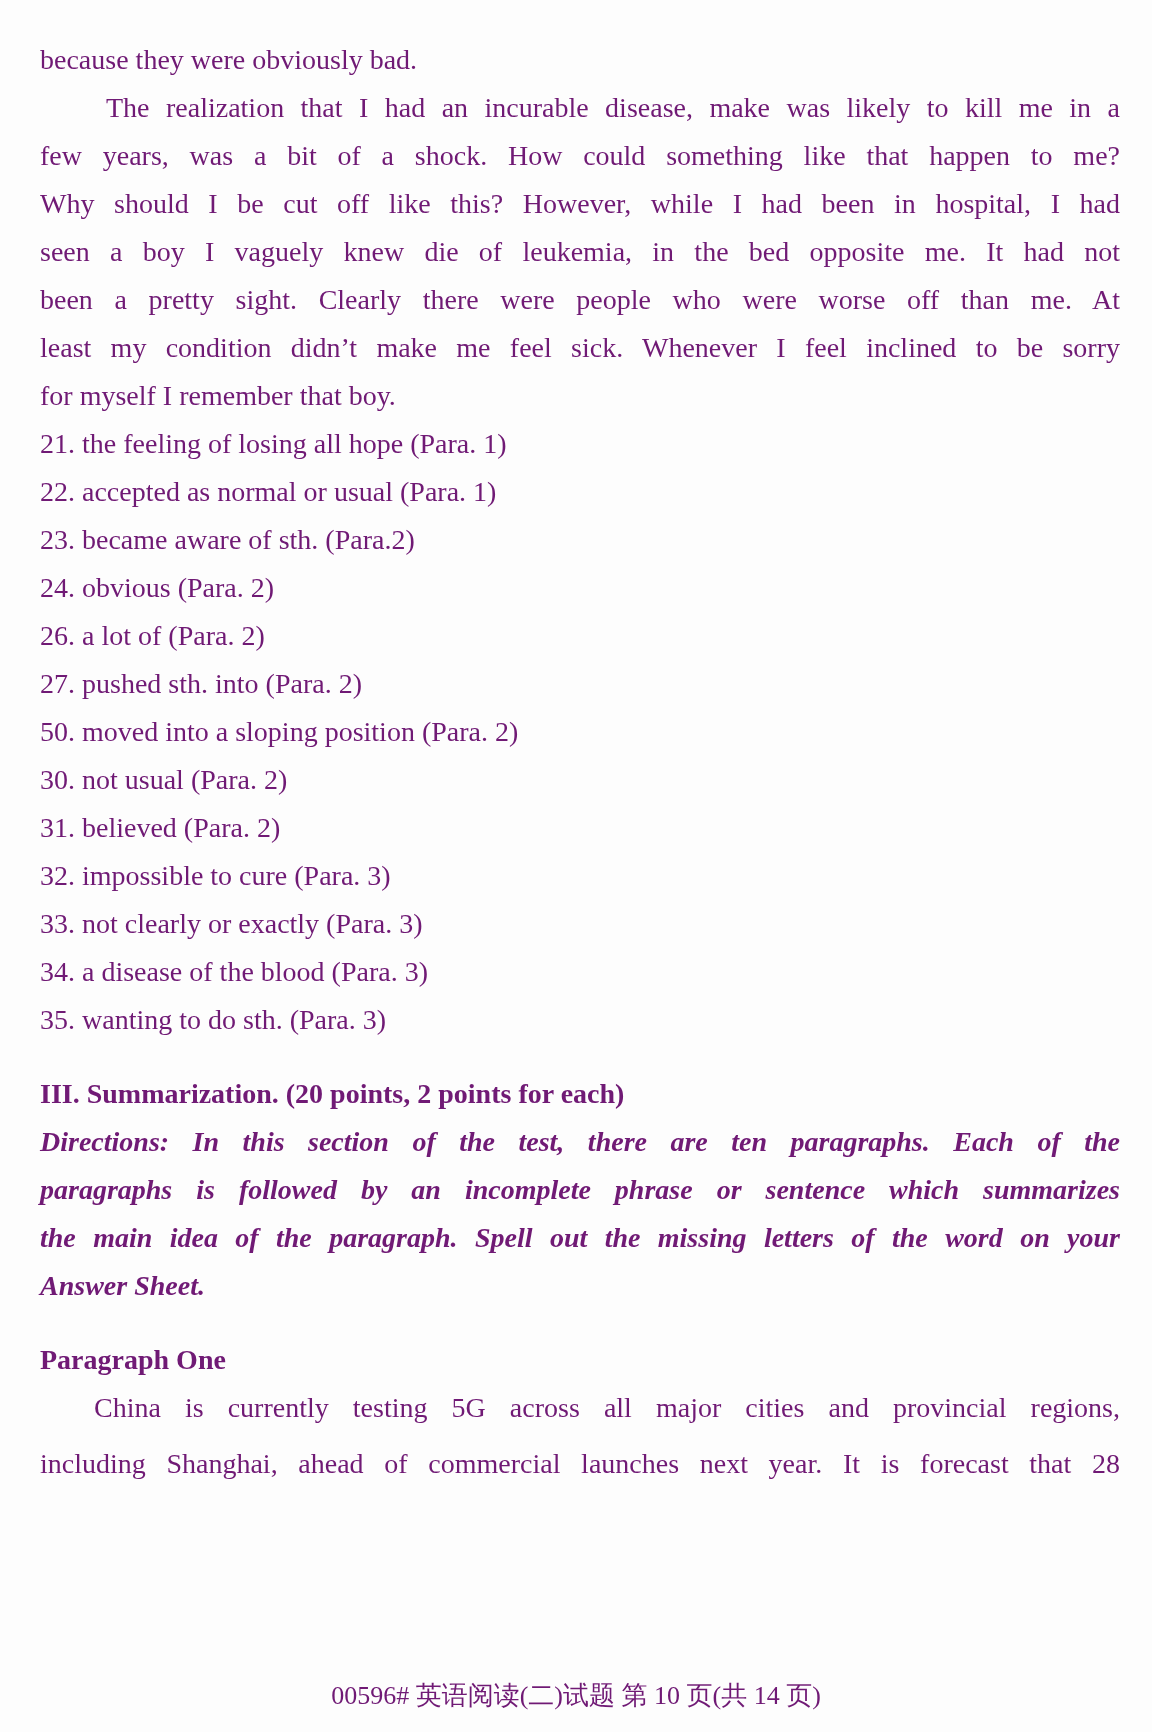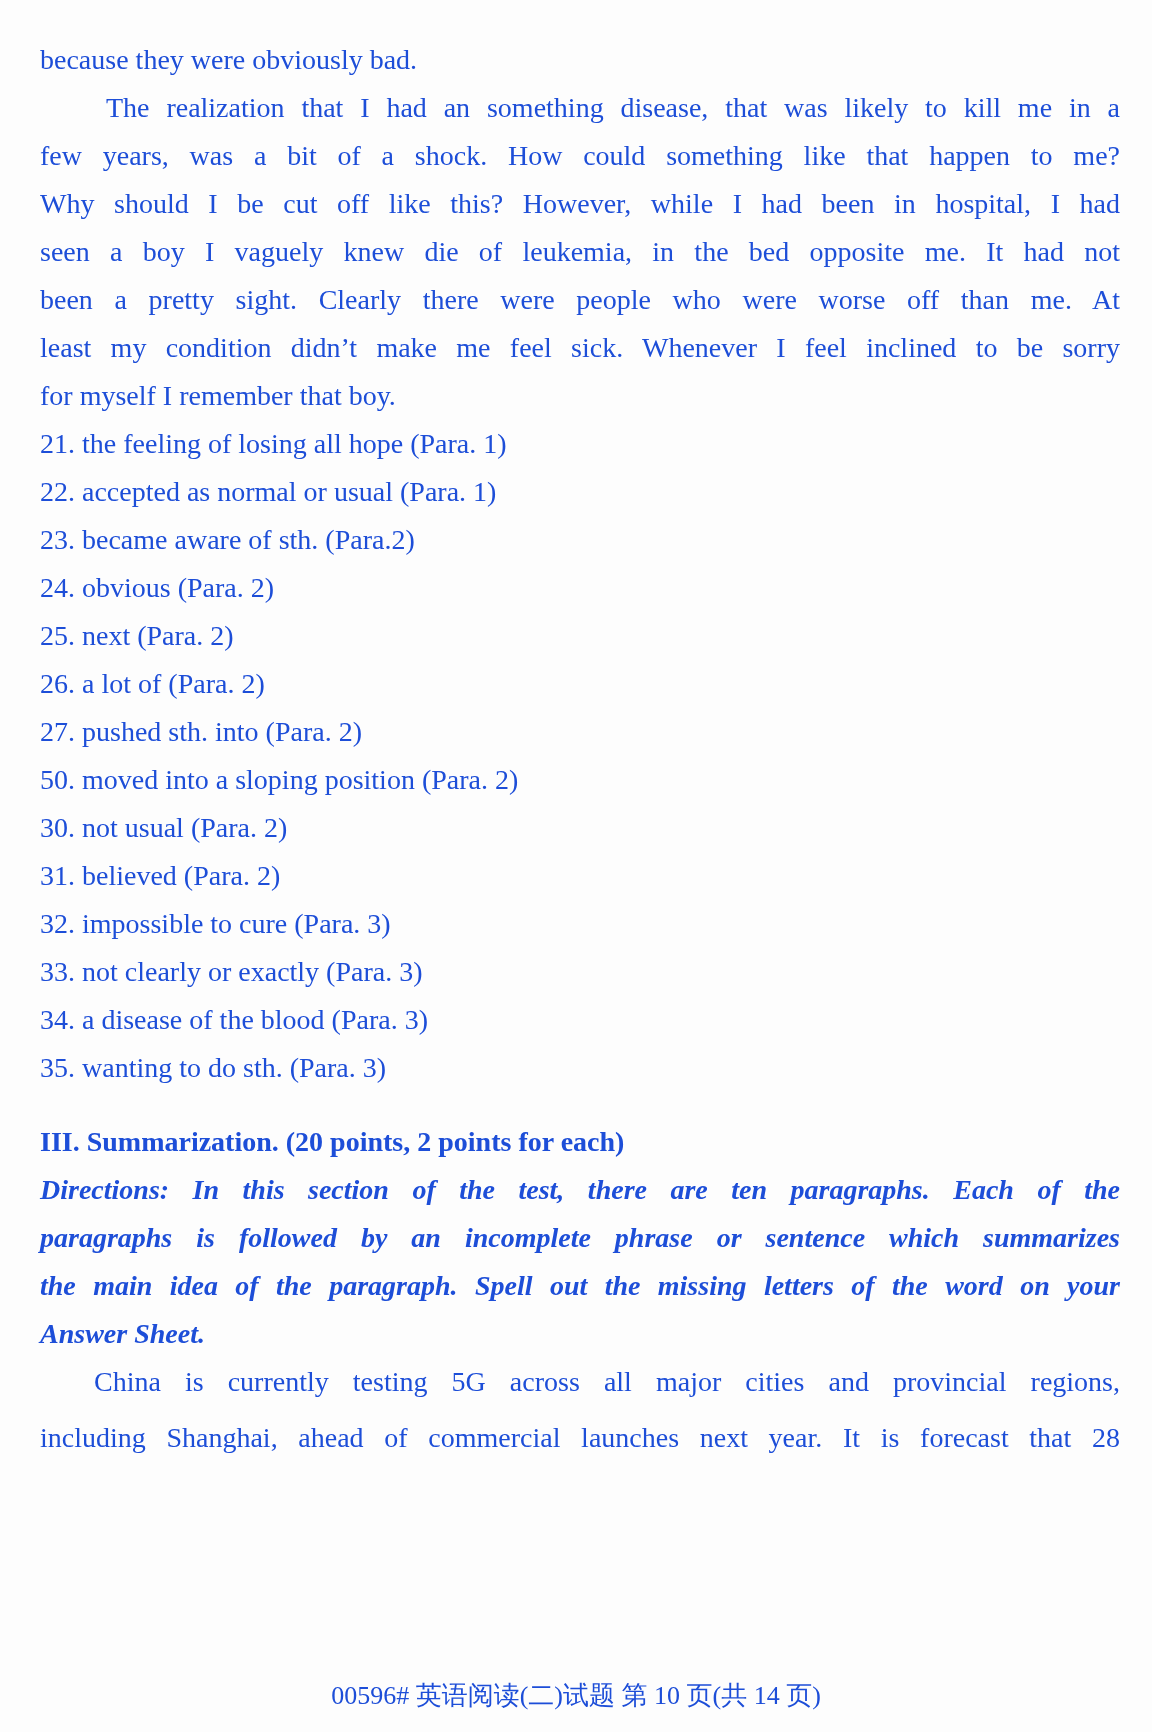--- a/index.html
+++ b/index.html
@@ -2,21 +2,21 @@
 <html><head>
 <meta charset="utf-8">
 <style>
   * { margin: 0; padding: 0; box-sizing: border-box; }
   html, body { background: #ffffff; }
   .page {
     position: relative;
     width: 1152px;
     height: 1732px;
     background: #fdfdfd;
-    color: #1d4ed8;
+    color: #701a75;
     font-family: "Liberation Serif", "DejaVu Serif", serif;
     font-size: 28px;
     padding: 36px 32px 0 40px;
     overflow: hidden;
   }
   .tline {
     height: 48px;
     line-height: 48px;
   }
   
@@ -38,55 +38,55 @@
   }
 </style>
 </head>
 <body>
 
 <div class="page">
 
   <div class="tline">because they were obviously bad.</div>
 
   <div class="j ind68">
-      <div class="tline">The realization that I had an something disease, that was likely to kill me in a</div>
+      <div class="tline">The realization that I had an incurable disease, make was likely to kill me in a</div>
       <div class="tline">few years, was a bit of a shock. How could something like that happen to me?</div>
       <div class="tline">Why should I be cut off like this? However, while I had been in hospital, I had</div>
       <div class="tline">seen a boy I vaguely knew die of leukemia, in the bed opposite me. It had not</div>
       <div class="tline">been a pretty sight. Clearly there were people who were worse off than me. At</div>
       <div class="tline">least my condition didn’t make me feel sick. Whenever I feel inclined to be sorry</div>
       <div class="tline">for myself I remember that boy.</div>
     </div>
 
   <div>
       <div class="tline">21. the feeling of losing all hope (Para. 1)</div>
       <div class="tline">22. accepted as normal or usual (Para. 1)</div>
       <div class="tline">23. became aware of sth. (Para.2)</div>
       <div class="tline">24. obvious (Para. 2)</div>
-      <div class="tline">25. next (Para. 2)</div>
       <div class="tline">26. a lot of (Para. 2)</div>
       <div class="tline">27. pushed sth. into (Para. 2)</div>
       <div class="tline">50. moved into a sloping position (Para. 2)</div>
       <div class="tline">30. not usual (Para. 2)</div>
       <div class="tline">31. believed (Para. 2)</div>
       <div class="tline">32. impossible to cure (Para. 3)</div>
       <div class="tline">33. not clearly or exactly (Para. 3)</div>
       <div class="tline">34. a disease of the blood (Para. 3)</div>
       <div class="tline">35. wanting to do sth. (Para. 3)</div>
     </div>
 
   <div class="tline bold">III. Summarization. (20 points, 2 points for each)</div>
 
   <div class="j bi">
       <div class="tline">Directions: In this section of the test, there are ten paragraphs. Each of the</div>
       <div class="tline">paragraphs is followed by an incomplete phrase or sentence which summarizes</div>
       <div class="tline">the main idea of the paragraph. Spell out the missing letters of the word on your</div>
       <div class="tline">Answer Sheet.</div>
     </div>
 
+  <div class="tline bold">Paragraph One</div>
 
   <div class="j jlast ind54">
       <div class="tline">China is currently testing 5G across all major cities and provincial regions,</div>
       <div class="tline">including Shanghai, ahead of commercial launches next year. It is forecast that 28</div>
     </div>
 
   <div class="footer">00596# 英语阅读(二)试题 第 10 页(共 14 页)</div>
 
 </div>
 

